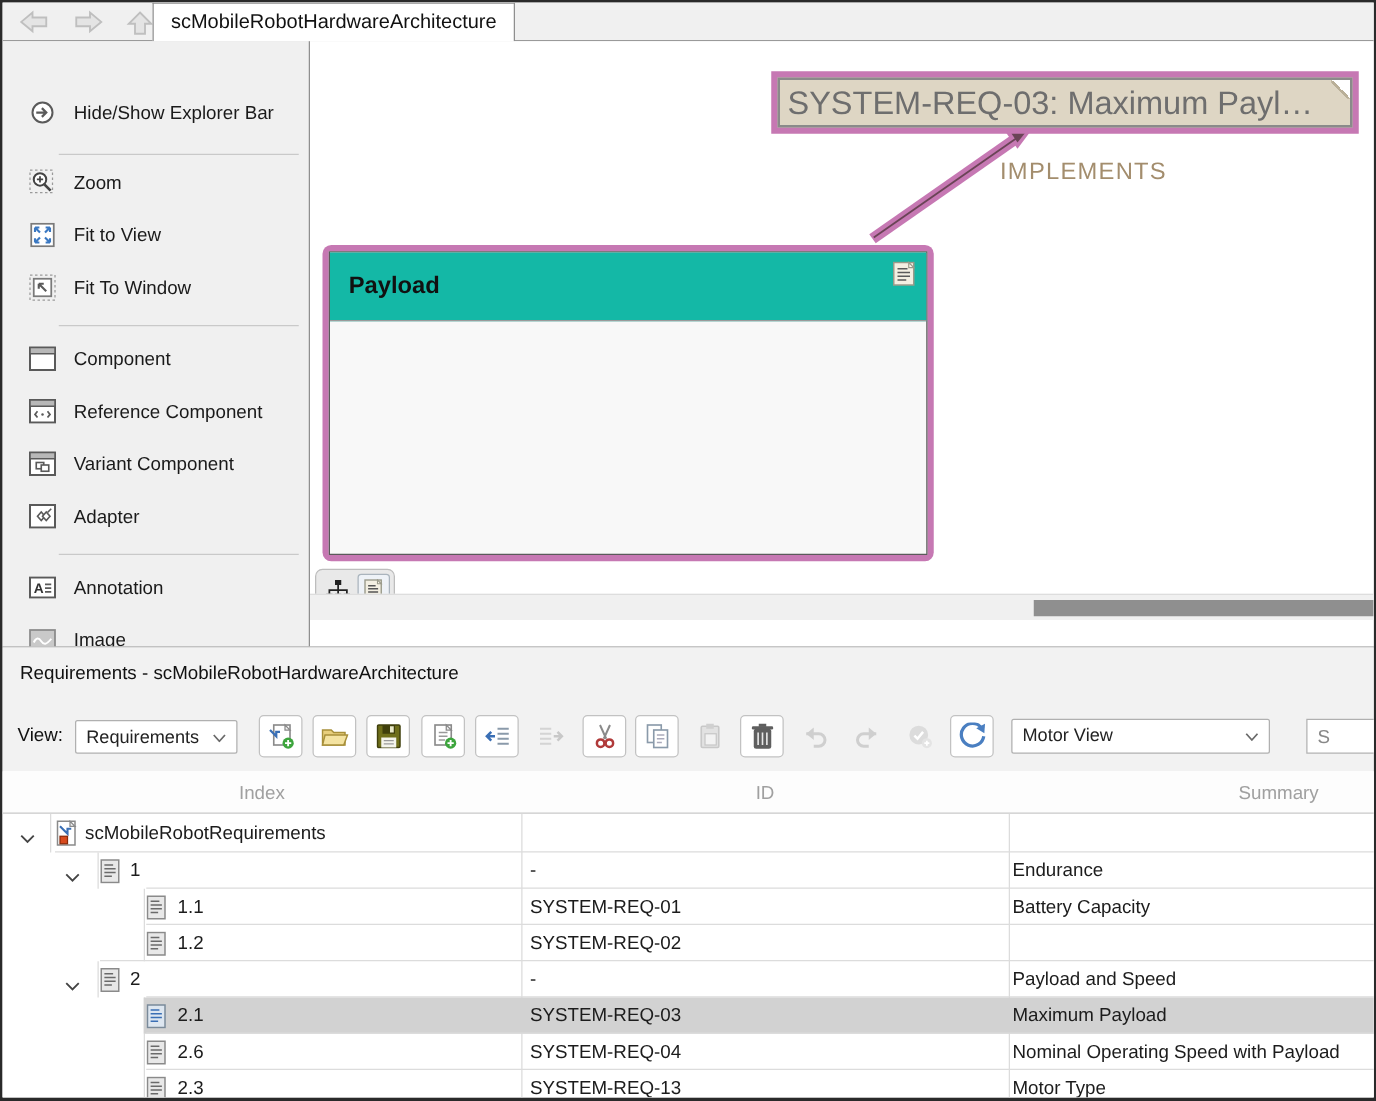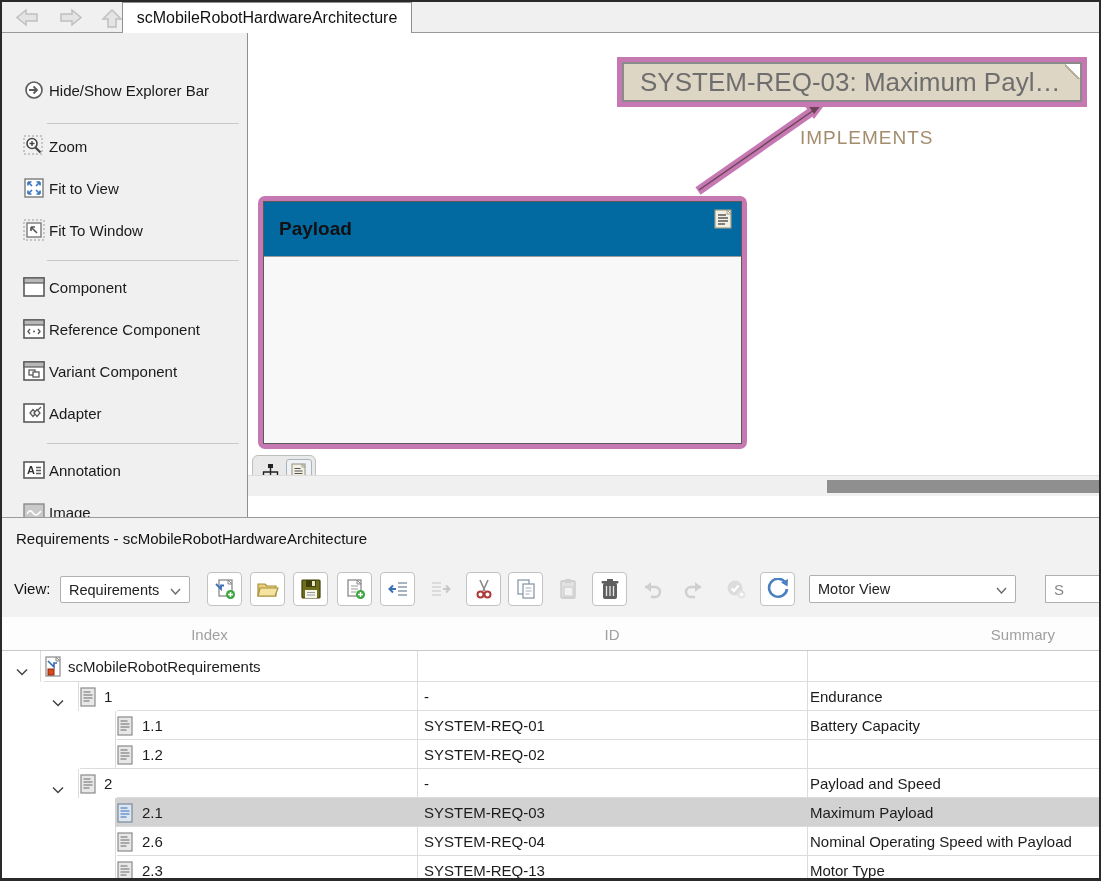--- a/index.html
+++ b/index.html
@@ -10,37 +10,37 @@
   #tabstrip{position:relative;height:31px;background:#f0f0f0;border-bottom:1px solid #9a9a9a;}
   .navarrow{position:absolute;top:6px;width:24px;height:19px;}
   .navarrow svg{display:block;}
   #tab{position:absolute;left:120px;top:0;width:290px;height:31px;background:#fff;border:1px solid #8f8f8f;border-bottom:none;display:flex;align-items:center;justify-content:center;font-size:16px;color:#111;}
 
   
   #main{display:flex;height:484px;}
   #palette{position:relative;width:246px;background:#f0f0f0;border-right:1px solid #8f8f8f;overflow:hidden;}
   .pitem{position:absolute;left:0;width:246px;height:40px;display:flex;align-items:center;}
   .pitem .picon{width:22px;height:22px;margin-left:21px;flex:0 0 auto;display:flex;align-items:center;justify-content:center;}
-  .pitem .plabel{margin-left:4px;font-size:15px;color:#1a1a1a;white-space:nowrap;}
+  .pitem .plabel{margin-left:14px;font-size:15px;color:#1a1a1a;white-space:nowrap;}
   .pdivider{position:absolute;left:45px;width:192px;height:1px;background:#c9c9c9;}
 
   #canvaswrap{position:relative;flex:1;background:#fff;}
   #canvas{position:relative;width:851px;height:463px;overflow:hidden;}
 
   
   #req-annotation{position:absolute;left:369px;top:24px;width:470px;height:50px;background:#c678b3;padding:5px;}
   #req-annotation .inner{position:relative;width:100%;height:100%;background:#ded6c4;border:2px solid #8a8a8a;display:flex;align-items:center;overflow:hidden;}
-  #req-annotation .txt{padding-left:16px;font-size:26px;color:#6e6e6e;white-space:nowrap;overflow:hidden;}
+  #req-annotation .txt{padding-left:6px;font-size:26px;color:#6e6e6e;white-space:nowrap;overflow:hidden;}
   #req-annotation .dogear{position:absolute;top:0;right:0;width:15px;height:15px;background:linear-gradient(225deg,#ffffff 48%,#b9af98 48%,#b9af98 58%,#ded6c4 58%);}
   #implements-label{position:absolute;left:552px;top:94px;font-size:19px;letter-spacing:1px;color:#a38d6d;}
 
   
   #component{position:absolute;left:10px;top:163px;width:489px;height:253px;background:#c678b3;border-radius:7px;padding:5px;}
   #component .cbody{position:relative;width:100%;height:100%;background:#f8f8f8;border:1px solid #5a5a5a;display:flex;flex-direction:column;}
-  #component .chead{height:55px;background:#0369a1;border-bottom:1px solid #9b9b9b;display:flex;align-items:center;}
+  #component .chead{height:55px;background:#14b8a6;border-bottom:1px solid #9b9b9b;display:flex;align-items:center;}
   #component .cname{margin-left:15px;font-size:19px;font-weight:bold;color:#111;}
   #component .cbadge{position:absolute;top:7px;right:7px;width:20px;height:20px;}
 
   #minitoolbar{position:absolute;left:4px;top:422px;width:64px;height:33px;background:#e9e9e9;border:1px solid #bdbdbd;border-radius:6px;display:flex;align-items:center;justify-content:center;gap:3px;}
   #minitoolbar .mbtn{width:26px;height:26px;display:flex;align-items:center;justify-content:center;border-radius:3px;}
   #minitoolbar .mbtn.sel{background:#eef2f7;border:1px solid #aab4bd;}
 
   
   #hscroll{position:absolute;left:0;bottom:0;width:851px;height:21px;background:#f0f0f0;border-top:1px solid #dddddd;}
   #hscroll .thumb{position:absolute;left:579px;top:4px;width:272px;height:13px;background:#8f8f8f;}

